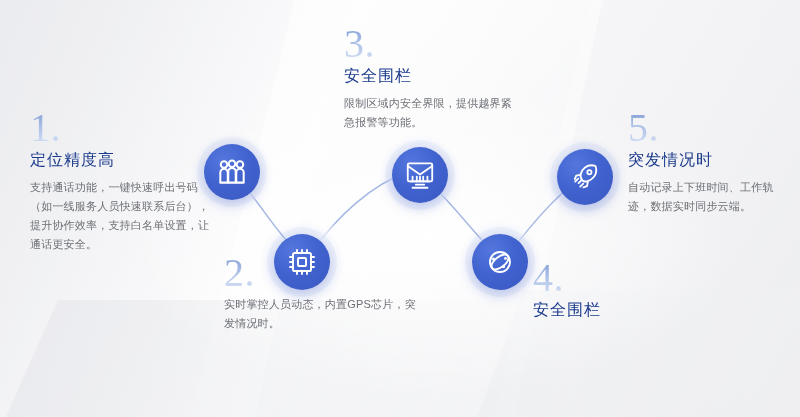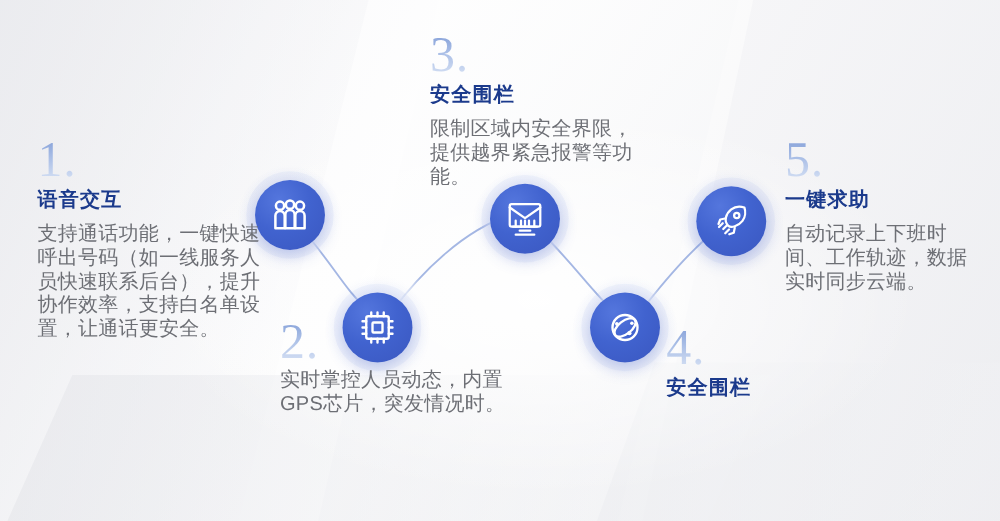--- a/index.html
+++ b/index.html
@@ -107,28 +107,28 @@
     background: linear-gradient(180deg, #7f9bd6 0%, #a9bee6 45%, #dde6f6 100%);
     -webkit-background-clip: text;
     background-clip: text;
     color: transparent;
     -webkit-text-fill-color: transparent;
     margin-bottom: 2px;
     user-select: none;
   }
   .title {
     font-size: 16px;
-    font-weight: bold;
+    font-weight: normal;
     color: #1b3a8c;
     letter-spacing: 1px;
     margin-bottom: 7px;
     white-space: nowrap;
   }
   .desc {
-    font-size: 16px;
+    font-size: 11px;
     line-height: 19px;
     color: #6d6f75;
     letter-spacing: 0.2px;
   }
 </style>
 </head>
 <body>
 
 <div id="stage">
 
@@ -217,21 +217,21 @@
         <circle cx="20.4" cy="11.3" r="2.1"></circle>
         <path d="M12.6 19.2 L9.6 22.2 M9.2 17.6 L6.2 20.6 M14.2 22.6 L11.2 25.6"></path>
         <path d="M11 13.8 L7.2 14.6 L5.8 18.2"></path>
         <path d="M18.8 21.3 L18 25.2 L14.4 26.4"></path>
       </g>
     </svg>
   </div>
 
   <div class="block" style="left:30px; top:108px; width:190px;">
     <div class="num">1.</div>
-    <div class="title">语音交互</div>
+    <div class="title">定位精度高</div>
     <div class="desc">支持通话功能，一键快速呼出号码（如一线服务人员快速联系后台），提升协作效率，支持白名单设置，让通话更安全。</div>
   </div>
 
   <div class="block" style="left:224px; top:253px; width:192px;">
     <div class="num">2.</div>
     <div class="desc">实时掌控人员动态，内置GPS芯片，突发情况时。</div>
   </div>
 
   <div class="block" style="left:344px; top:24px; width:178px;">
     <div class="num">3.</div>
@@ -239,17 +239,17 @@
     <div class="desc">限制区域内安全界限，提供越界紧急报警等功能。</div>
   </div>
 
   <div class="block" style="left:533px; top:258px; width:168px;">
     <div class="num">4.</div>
     <div class="title">安全围栏</div>
   </div>
 
   <div class="block" style="left:628px; top:108px; width:160px;">
     <div class="num">5.</div>
-    <div class="title">一键求助</div>
+    <div class="title">突发情况时</div>
     <div class="desc">自动记录上下班时间、工作轨迹，数据实时同步云端。</div>
   </div>
 
 </div>
 
 </body></html>

